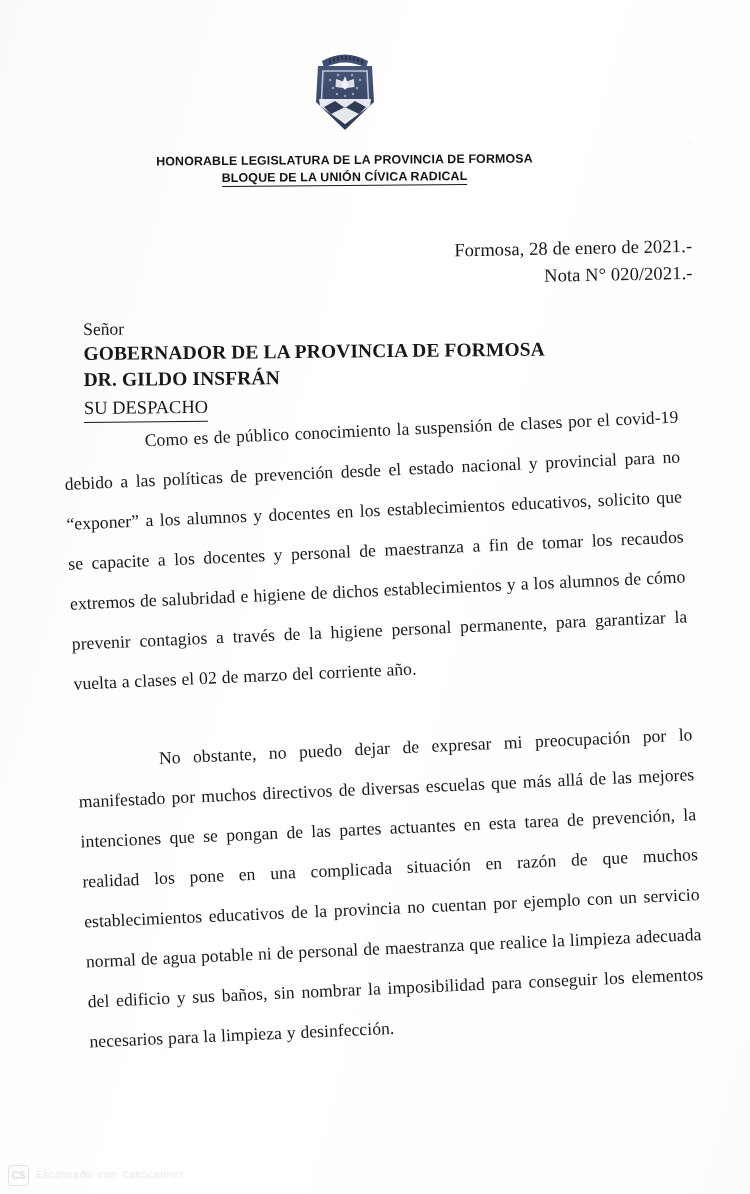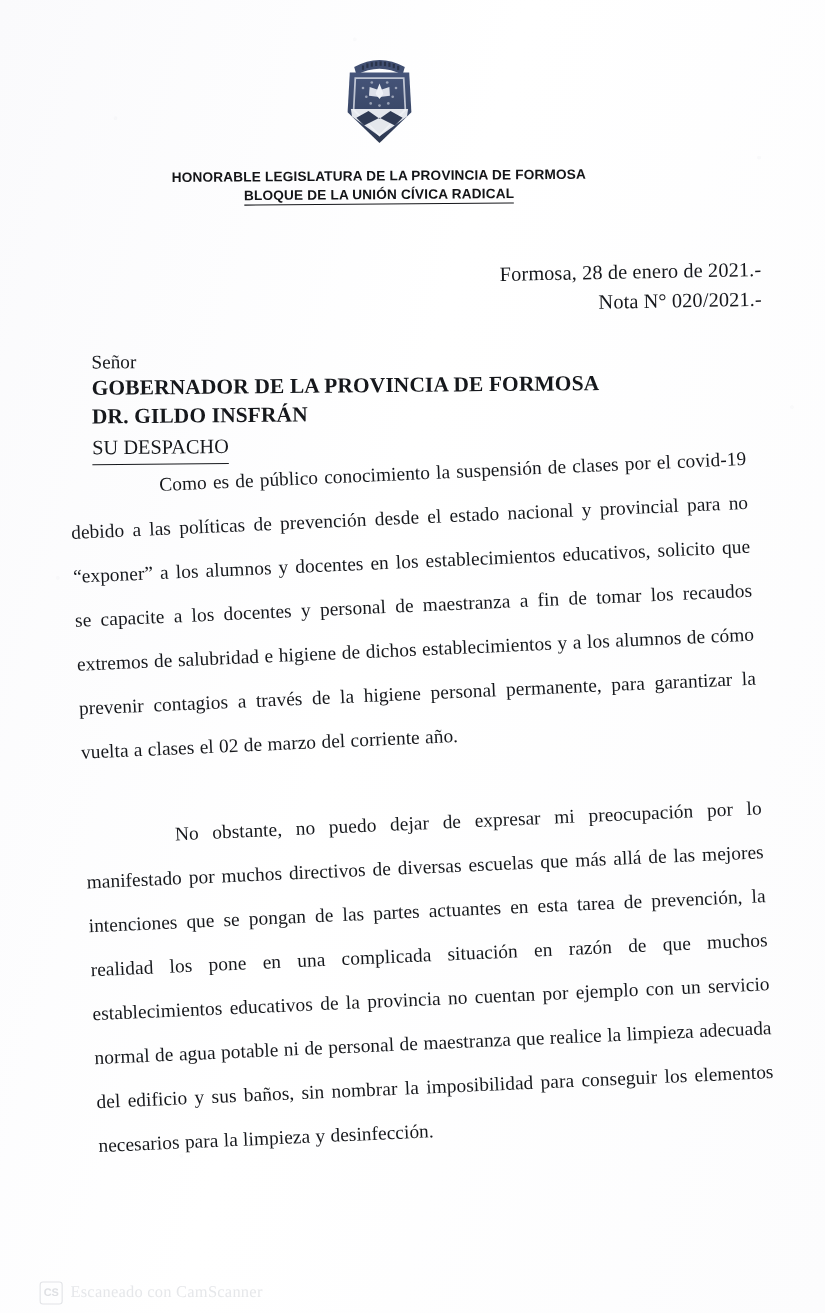--- a/index.html
+++ b/index.html
@@ -155,25 +155,24 @@
     border: 1.5px solid #c9ccd2;
     border-radius: 3px;
     display: flex;
     align-items: center;
     justify-content: center;
     font-family: "Liberation Sans", "DejaVu Sans", sans-serif;
     font-size: 10px;
     font-weight: bold;
     color: #c2c5cb;
     letter-spacing: -.3px;
-    margin-left: 28px;
   }
   #cs-text {
-    font-family: Liberation Serif, serif;
-    font-size: 15px;
+    font-family: Liberation Mono, monospace;
+    font-size: 10px;
     color: #cfd2d7;
     letter-spacing: .2px;
   }
 </style>
 </head>
 <body>
 
 <div id="page">
   <div id="paper-noise"></div>
 

